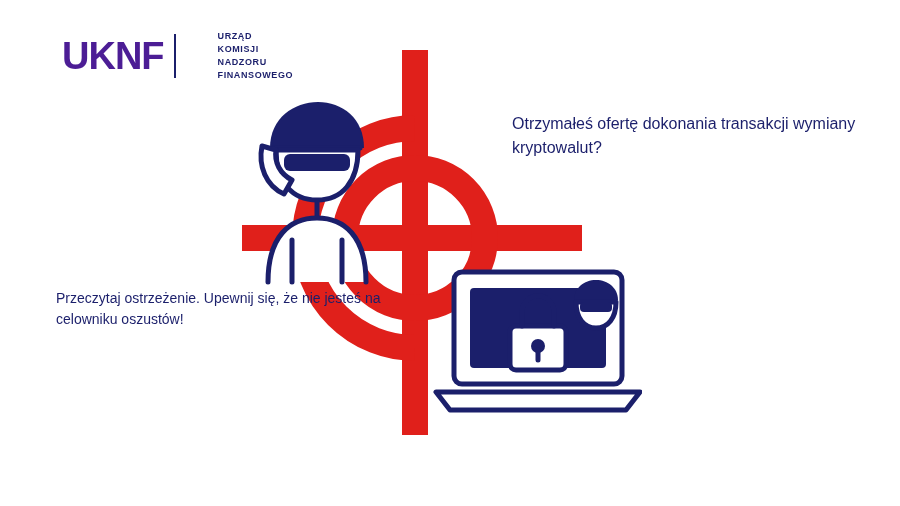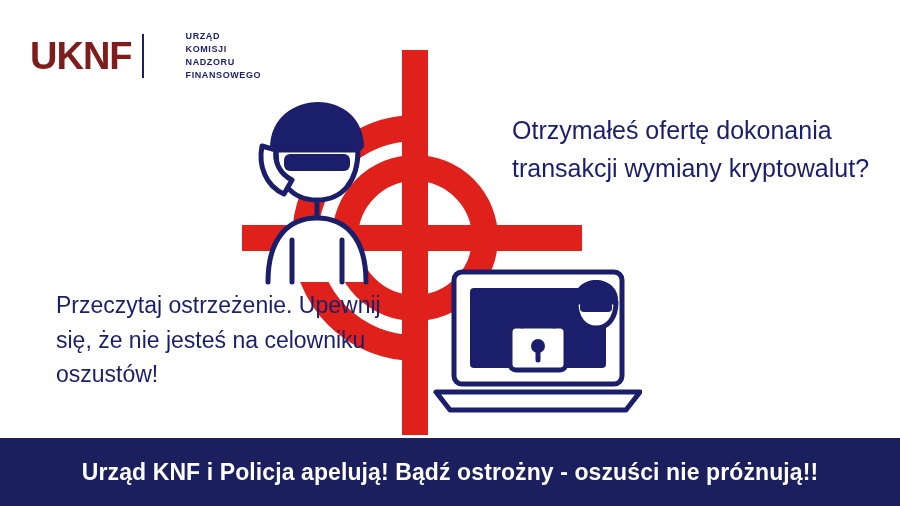--- a/index.html
+++ b/index.html
@@ -24,22 +24,23 @@
     left: 30px;
     top: 30px;
     display: flex;
     align-items: center;
     gap: 10px;
   }
   .uknf-mark {
     font-size: 38px;
     font-weight: bold;
     letter-spacing: -1px;
-    color: #7f1d1d;
+    color: #4c1d95;
     line-height: 1;
+    margin-left: 32px;
   }
   .uknf-rule {
     width: 2px;
     height: 44px;
     background: #1b1f6b;
   }
   .uknf-sub {
     font-size: 9px;
     font-weight: bold;
     line-height: 1.45;
@@ -59,31 +60,31 @@
   }
   .police-badge svg { display: block; }
 
   
   .text-right {
     position: absolute;
     left: 512px;
     top: 112px;
     width: 360px;
     color: #1b1f6b;
-    font-size: 25px;
+    font-size: 16px;
     line-height: 1.5;
     font-weight: normal;
   }
   .text-left {
     position: absolute;
     left: 56px;
     top: 288px;
     width: 330px;
     color: #1b1f6b;
-    font-size: 23px;
+    font-size: 14px;
     line-height: 1.5;
     font-weight: normal;
   }
 
   
   .artwork {
     position: absolute;
     left: 222px;
     top: 50px;
     width: 420px;
@@ -164,17 +165,14 @@
         <path d="M354 252 C 354 268, 362 278, 374 278 C 386 278, 394 268, 394 252 Z" fill="#ffffff" stroke="#1b1f6b"></path>
         <rect x="358" y="252" width="32" height="10" rx="4" fill="#1b1f6b" stroke="none"></rect>
       </g>
     </svg>
   </div>
 
   <div class="text-right">Otrzymałeś ofertę dokonania transakcji wymiany kryptowalut?</div>
 
   <div class="text-left">Przeczytaj ostrzeżenie. Upewnij się, że nie jesteś na celowniku oszustów!</div>
 
-  <div class="banner">
-    <div class="banner-text">Urząd KNF i Policja apelują! Bądź ostrożny - oszuści nie próżnują!!</div>
-  </div>
 
 </div>
 
 </body></html>

